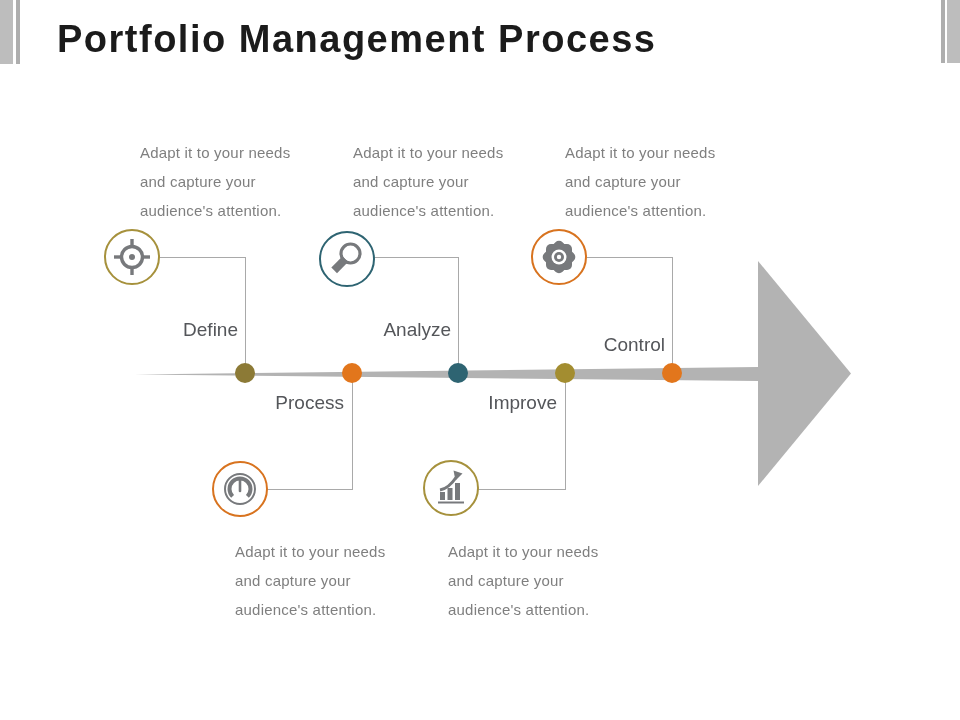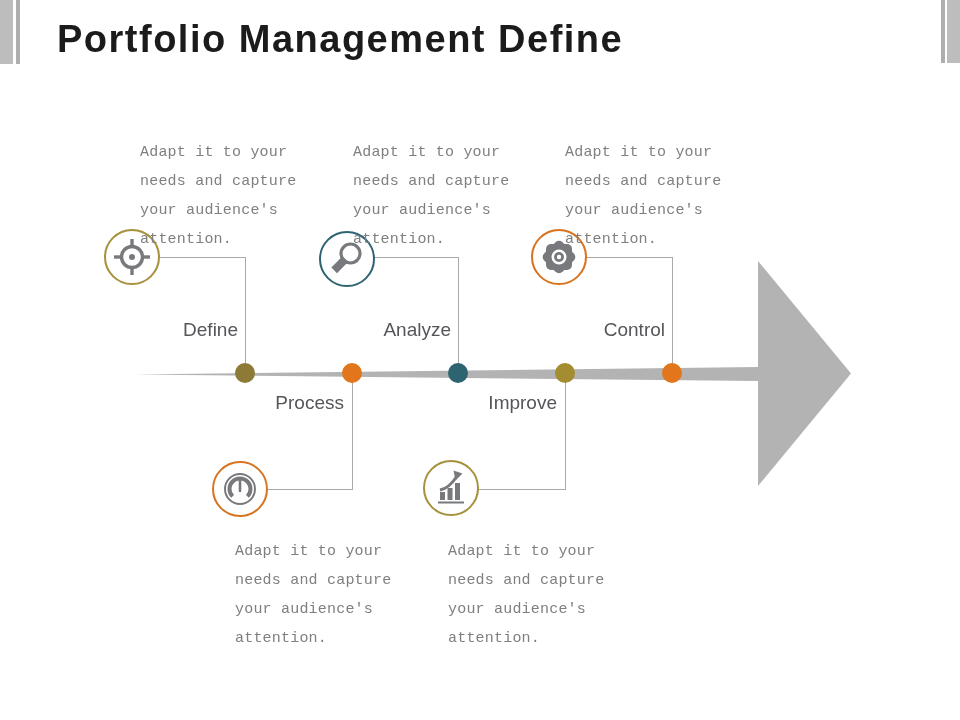--- a/index.html
+++ b/index.html
@@ -33,33 +33,33 @@
   .icircle{position:absolute;width:52px;height:52px;border-radius:50%;border:2px solid #999;
            background:#fff;display:flex;align-items:center;justify-content:center;box-sizing:content-box;}
   .icon{color:var(--icon);display:block;}
 
   
   .stage-label{position:absolute;width:110px;text-align:right;font-size:19px;
                color:var(--label-text);}
 
   
   .desc{position:absolute;width:174px;font-size:15px;line-height:29px;
-        color:var(--body-text);letter-spacing:0.2px;font-family:Liberation Mono, monospace;}
+        color:var(--body-text);letter-spacing:0.2px;}
 </style>
 </head>
 <body>
 
 <div class="slide">
 
   <div class="bar bar-left-wide"></div>
   <div class="bar bar-left-thin"></div>
   <div class="bar bar-right-thin"></div>
   <div class="bar bar-right-wide"></div>
 
-  <div class="title">Portfolio Management Define</div>
+  <div class="title">Portfolio Management Process</div>
 
   <svg class="arrow-svg" viewBox="0 0 960 720">
     <polygon class="arrow-shape" points="135,374.5 758,367 758,381"></polygon>
     <polygon class="arrow-shape" points="758,261 851,373.5 758,486"></polygon>
   </svg>
 
   <div class="conn h" style="left:160px;top:257px;width:85px;"></div>
   <div class="conn v" style="left:245px;top:257px;height:116px;"></div>
   <div class="conn h" style="left:373px;top:257px;width:85px;"></div>
   <div class="conn v" style="left:458px;top:257px;height:116px;"></div>
@@ -122,21 +122,21 @@
         <rect x="28" y="19" width="5" height="17"></rect>
         <polygon points="26.5,6.5 35.5,9.5 28.5,16.5"></polygon>
       </g>
       <path d="M13 26 C 19 25, 24 21, 29 13.5" fill="none" stroke="currentColor" stroke-width="3"></path>
       <line x1="11" y1="38.5" x2="37" y2="38.5" stroke="currentColor" stroke-width="2"></line>
     </svg>
   </div>
 
   <div class="stage-label" style="left:128px;top:319px;">Define</div>
   <div class="stage-label" style="left:341px;top:319px;">Analyze</div>
-  <div class="stage-label" style="left:555px;top:319px;">Control</div>
+  <div class="stage-label" style="left:555px;top:334px;">Control</div>
   <div class="stage-label" style="left:234px;top:392px;">Process</div>
   <div class="stage-label" style="left:447px;top:392px;text-align:right;">Improve</div>
 
   <div class="desc" style="left:140px;top:138px;">Adapt it to your needs and capture your audience's attention.</div>
   <div class="desc" style="left:353px;top:138px;">Adapt it to your needs and capture your audience's attention.</div>
   <div class="desc" style="left:565px;top:138px;">Adapt it to your needs and capture your audience's attention.</div>
   <div class="desc" style="left:235px;top:537px;">Adapt it to your needs and capture your audience's attention.</div>
   <div class="desc" style="left:448px;top:537px;">Adapt it to your needs and capture your audience's attention.</div>
 
 </div>

